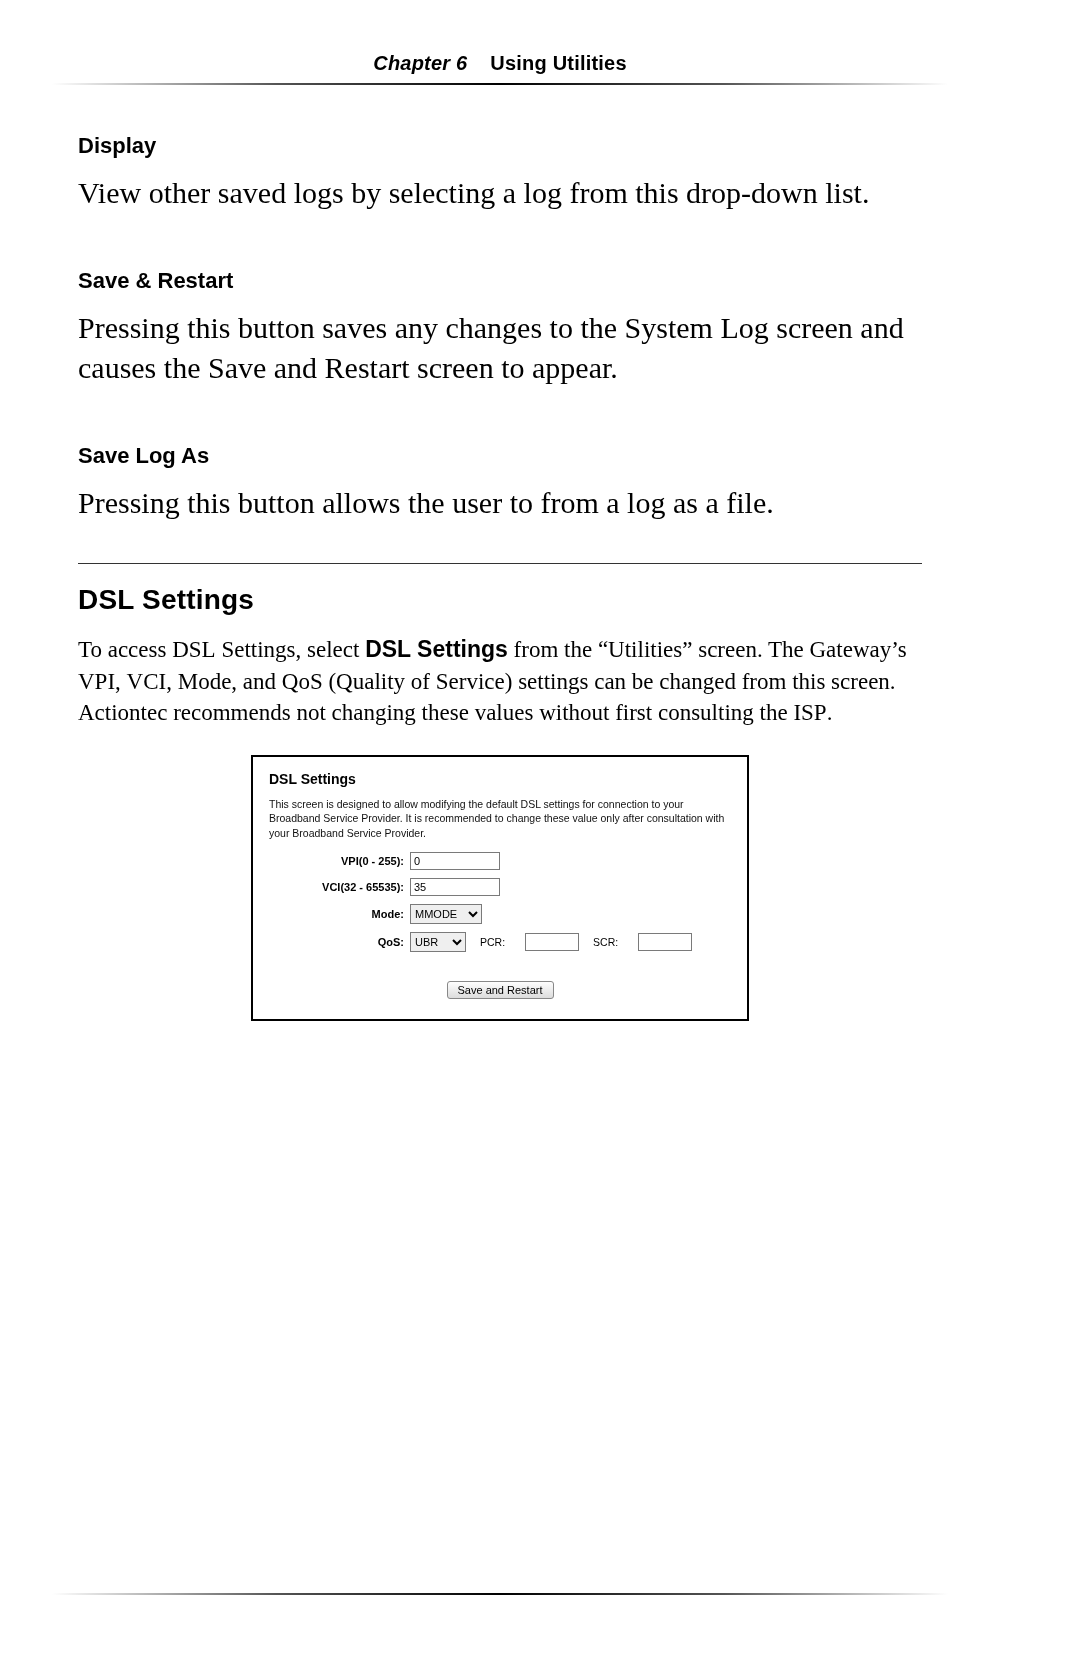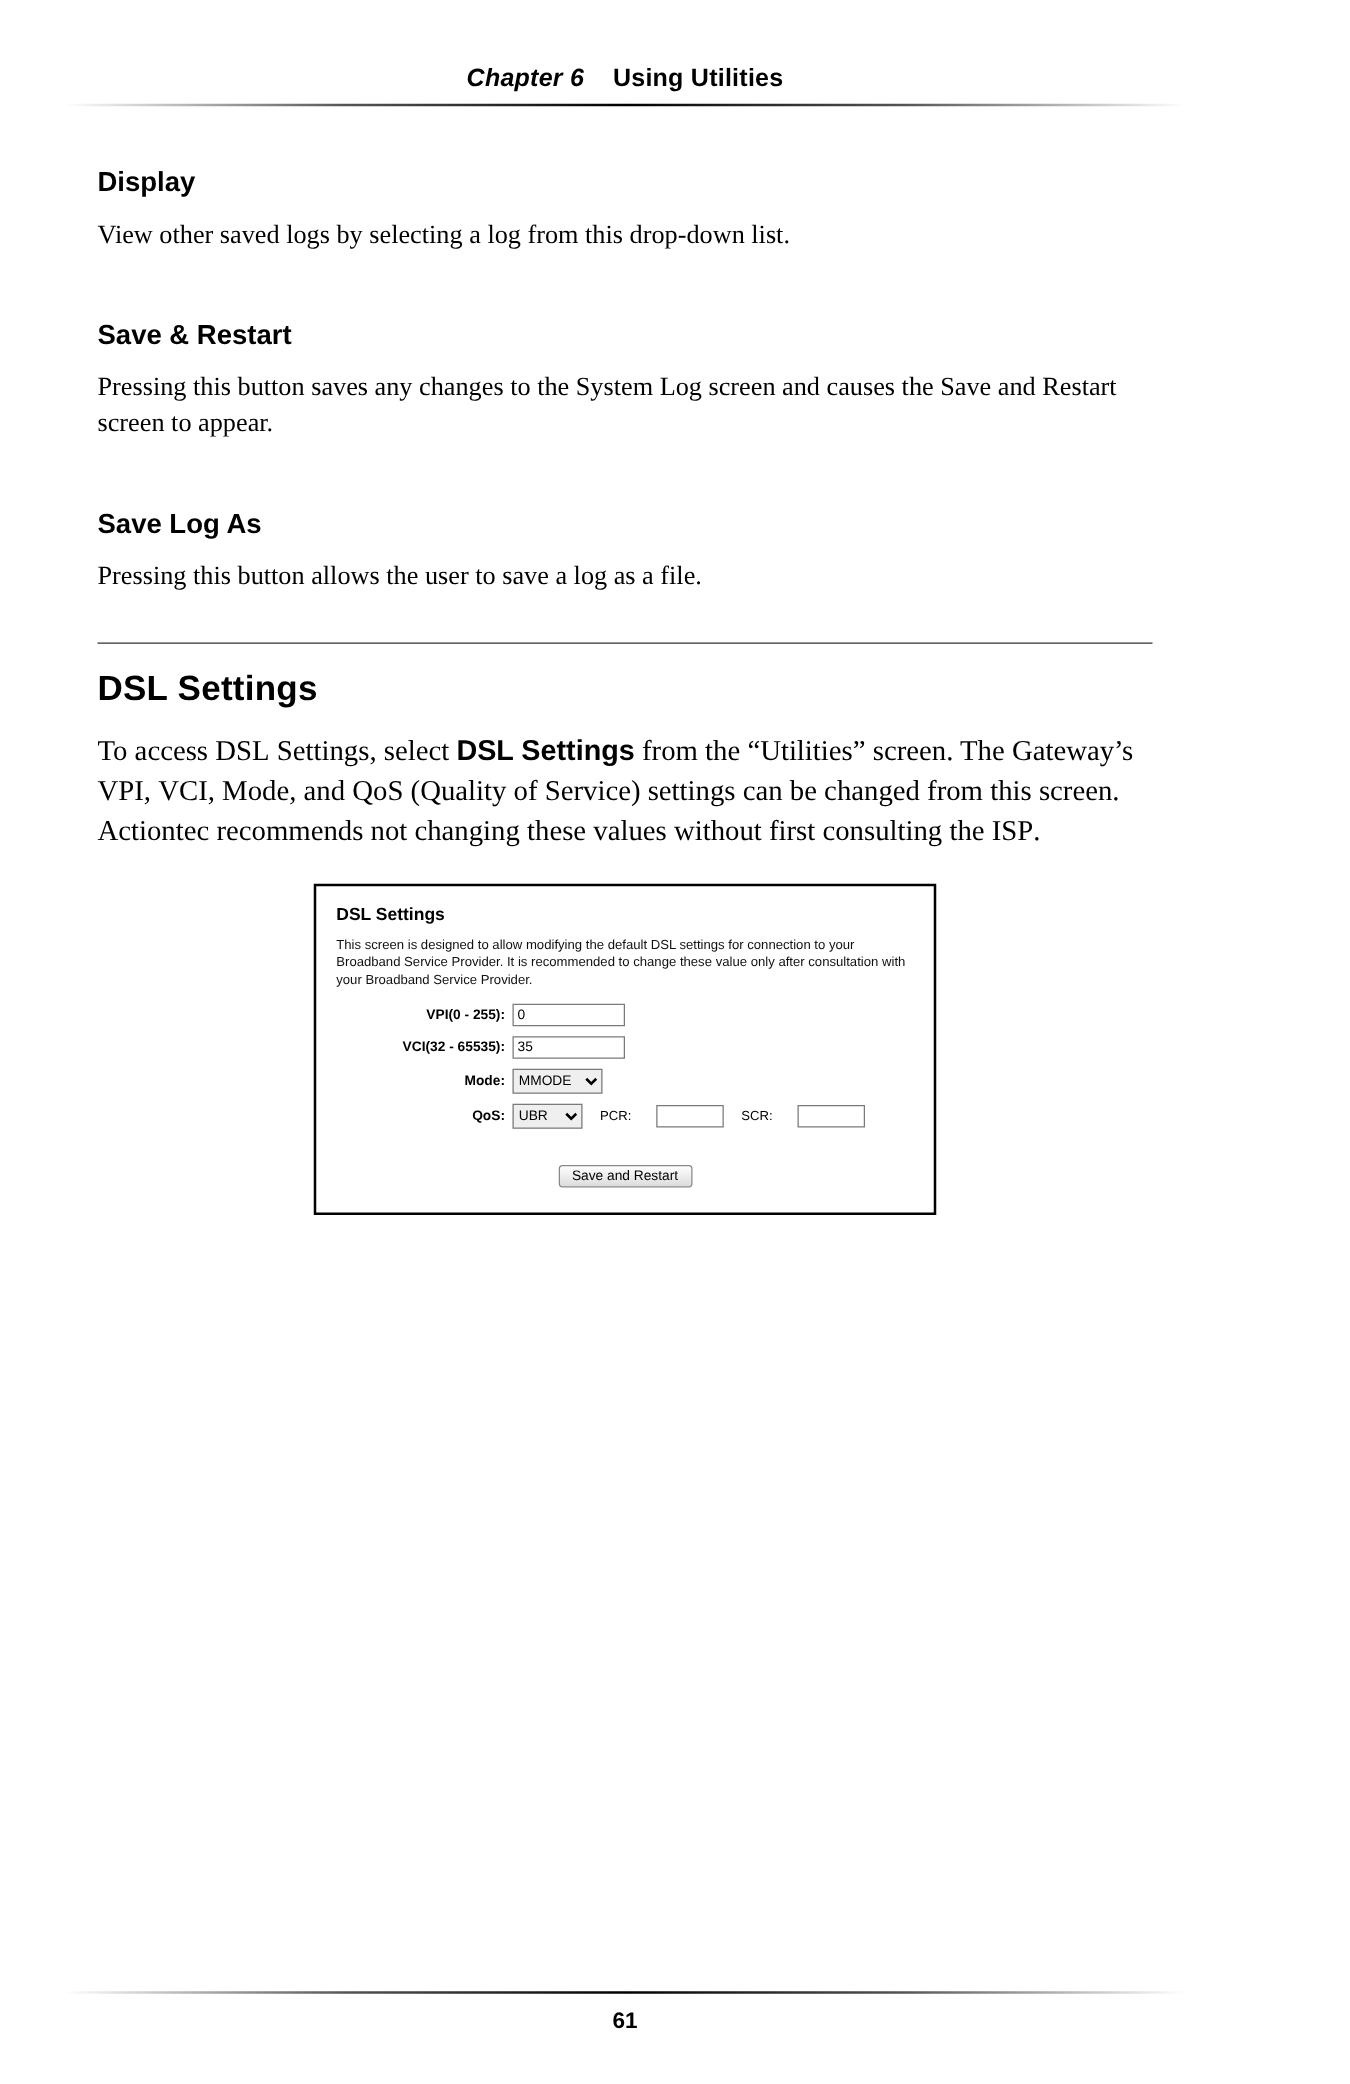--- a/index.html
+++ b/index.html
@@ -39,21 +39,21 @@
     font-family: Georgia, "Times New Roman", serif;
     color: #000;
   }
   .subhead {
     font-family: "Segoe UI", "Myriad Pro", Arial, sans-serif;
     font-weight: 700;
     font-size: 22px;
     margin: 0 0 14px 0;
   }
   .body-p {
-    font-size: 21px;
+    font-size: 30px;
     line-height: 1.35;
     margin: 0 0 54px 0;
   }
   .hr-rule {
     border: none;
     border-top: 1px solid #333;
     margin: 0 0 20px 0;
   }
   .section-title {
     font-family: "Segoe UI", "Myriad Pro", Arial, sans-serif;
@@ -183,21 +183,21 @@
 
   <div class="content">
 
     <div class="subhead">Display</div>
     <p class="body-p">View other saved logs by selecting a log from this drop-down list.</p>
 
     <div class="subhead">Save &amp; Restart</div>
     <p class="body-p">Pressing this button saves any changes to the System Log screen and causes the Save and Restart screen to appear.</p>
 
     <div class="subhead">Save Log As</div>
-    <p class="body-p" style="margin-bottom:40px;">Pressing this button allows the user to save a log as a file.</p>
+    <p class="body-p" style="margin-bottom:40px;">Pressing this button allows the user to from a log as a file.</p>
 
     <hr class="hr-rule">
 
     <div class="section-title">DSL Settings</div>
 
     <p class="dsl-intro">
       <span>To access </span><span class="sc">DSL</span><span> Settings, select </span><span class="bold" style="font-family:'Segoe UI',Arial,sans-serif;">DSL Settings</span><span> from the “Utilities” screen. The Gateway’s </span><span class="sc">VPI</span><span>, </span><span class="sc">VCI</span><span>, Mode, and QoS (Quality of Service) settings can be changed from this screen. Actiontec recommends not changing these values without first consulting the </span><span class="sc">ISP</span><span>.</span>
     </p>
 
     <div class="screenshot">
@@ -239,15 +239,14 @@
       </div>
 
       <div class="ss-button-row">
         <button class="ss-button">Save and Restart</button>
       </div>
     </div>
 
   </div>
 
   <div class="bottom-rule"></div>
-  <div class="page-number">61</div>
 
 </div>
 
 </body></html>

